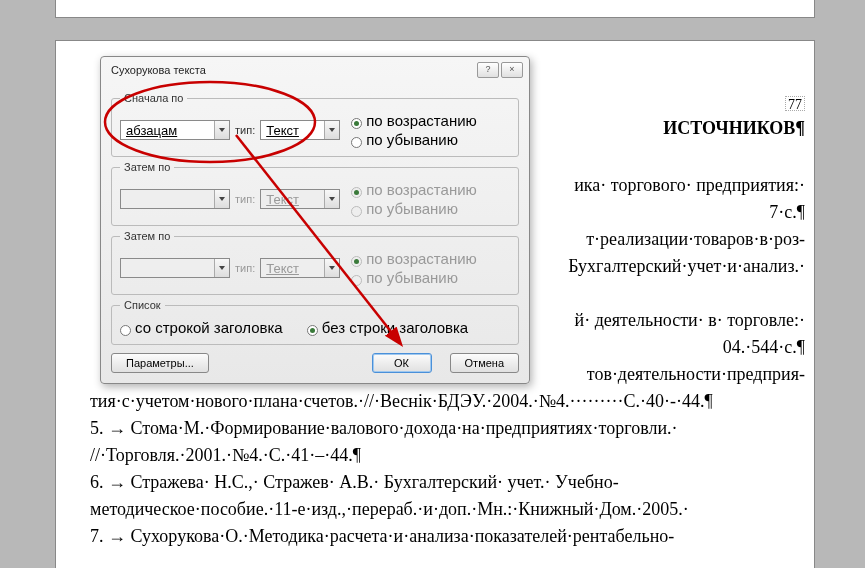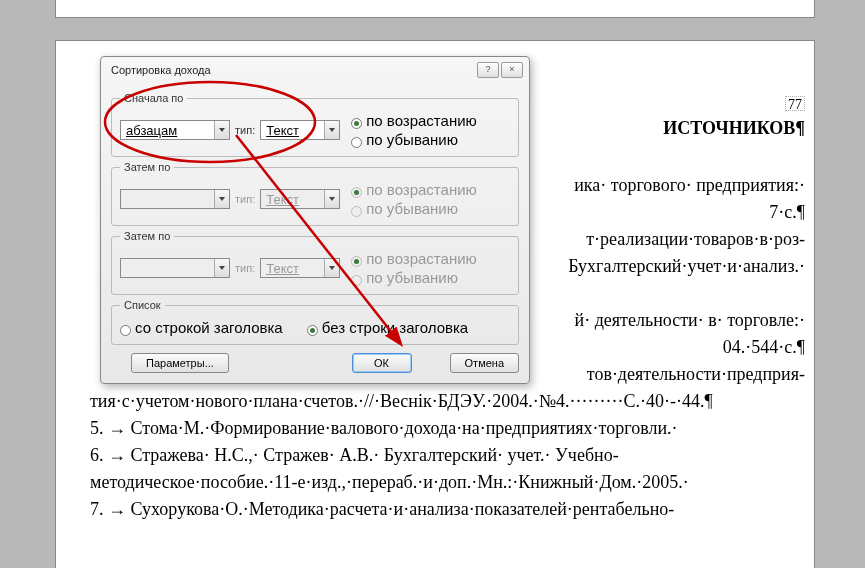--- a/index.html
+++ b/index.html
@@ -184,21 +184,20 @@
     margin-top: 8px;
   }
   .btn {
     border: 1px solid #888;
     background: linear-gradient(#fcfcfc,#e0e0e0);
     border-radius: 3px;
     padding: 3px 14px;
     font-size: 11px;
     min-width: 60px;
     text-align: center;
-    margin-left: 20px;
   }
   .btn.primary {
     border: 1px solid #4a90d9;
     box-shadow: inset 0 0 0 1px #9fc8ef;
   }
 
   
   .annot-svg {
     position: absolute;
     top: 0; left: 0;
@@ -220,29 +219,30 @@
   <div class="line" style="text-align:right">ика· торгового· предприятия:·</div>
   <div class="line" style="text-align:right">7·с.¶</div>
   <div class="line" style="text-align:right">т·реализации·товаров·в·роз-</div>
   <div class="line" style="text-align:right">Бухгалтерский·учет·и·анализ.·</div>
   <div class="line">&nbsp;</div>
   <div class="line" style="text-align:right">й· деятельности· в· торговле:·</div>
   <div class="line" style="text-align:right">04.·544·с.¶</div>
   <div class="line" style="text-align:right">тов·деятельности·предприя-</div>
   <div class="line">тия·с·учетом·нового·плана·счетов.·//·Веснiк·БДЭУ.·2004.·№4.·········С.·40·-·44.¶</div>
   <div class="line">5.   →   Стома·М.·Формирование·валового·дохода·на·предприятиях·торговли.·</div>
+  <div class="line">//·Торговля.·2001.·№4.·С.·41·–·44.¶</div>
   <div class="line">6.   →   Стражева· Н.С.,· Стражев· А.В.· Бухгалтерский· учет.· Учебно-</div>
   <div class="line">методическое·пособие.·11-е·изд.,·перераб.·и·доп.·Мн.:·Книжный·Дом.·2005.·</div>
   <div class="line">7.   →   Сухорукова·О.·Методика·расчета·и·анализа·показателей·рентабельно-</div>
 
 </div>
 
 <div class="dialog">
   <div class="dialog-title">
-    <span>Сортировка дохода</span>
+    <span>Сухорукова текста</span>
     <div class="title-buttons">
       <div class="tbtn">?</div>
       <div class="tbtn">×</div>
     </div>
   </div>
   <div class="dialog-body">
 
     <fieldset>
       <legend>Сначала по</legend>
       <div class="row">

